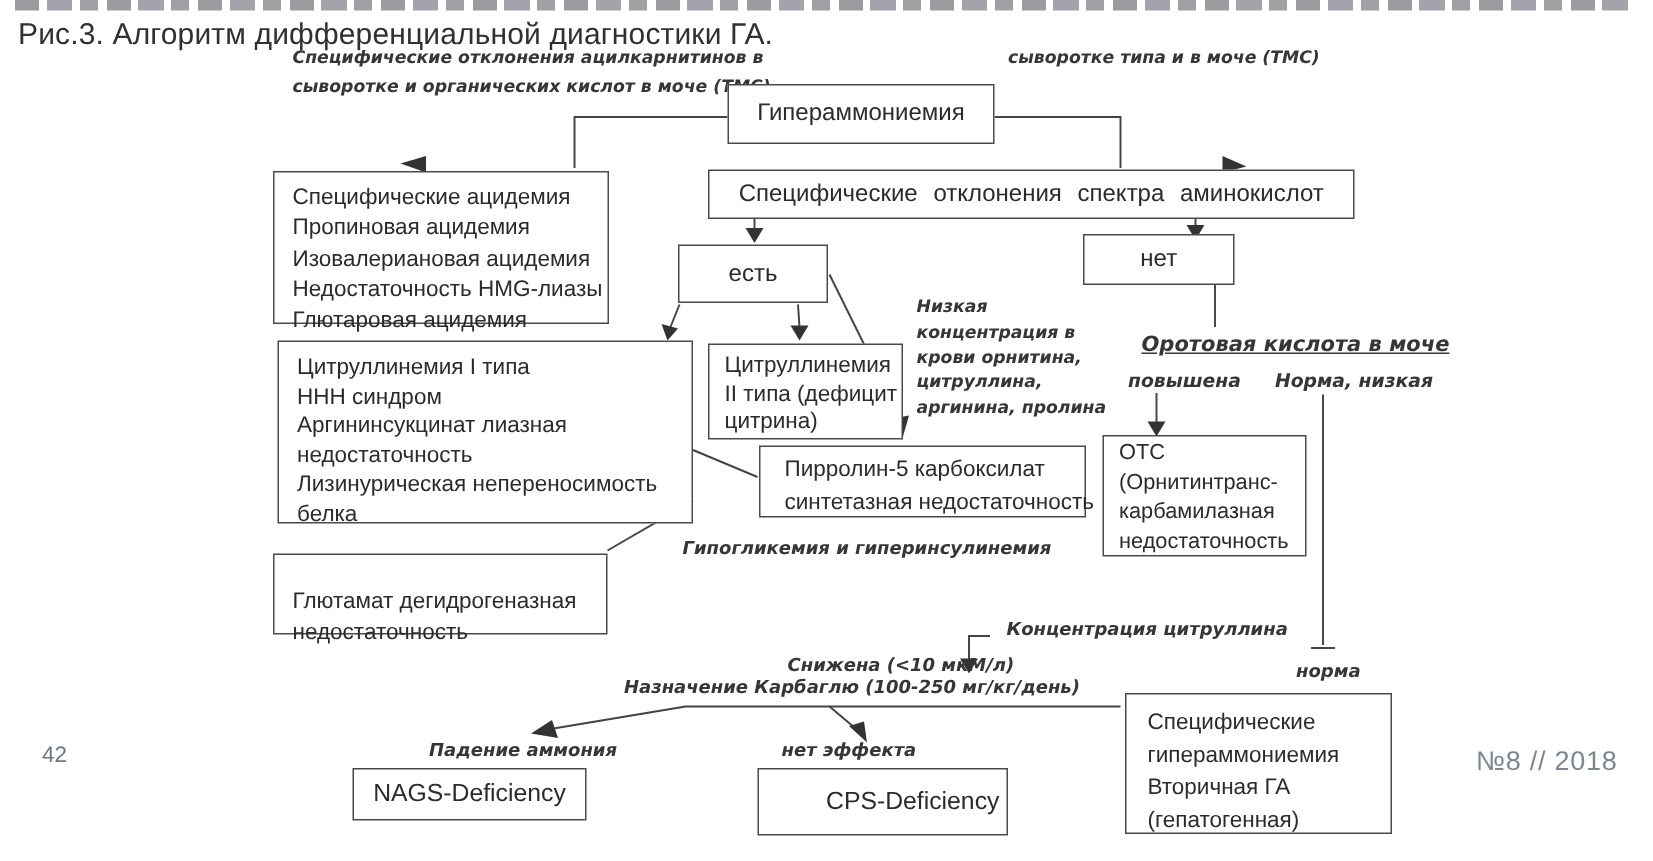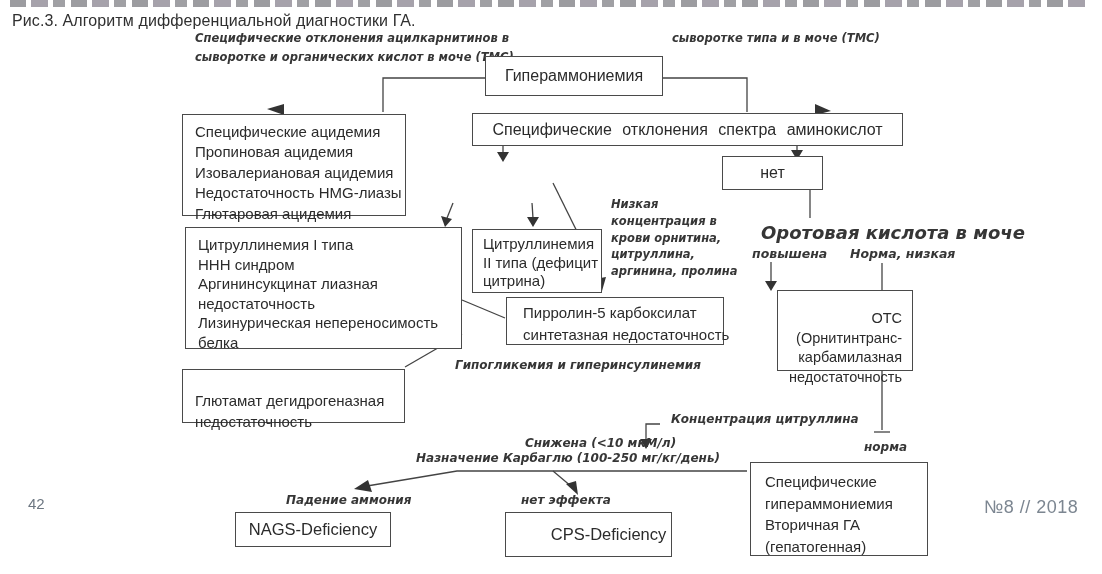--- a/index.html
+++ b/index.html
@@ -2,21 +2,21 @@
 <html><head>
 <meta charset="utf-8">
 <style>
   html,body{margin:0;padding:0;background:#ffffff;}
   #page{position:relative;width:1102px;height:574px;background:#ffffff;overflow:hidden;
         font-family:"Liberation Sans","DejaVu Sans",sans-serif;color:#2b2b2b;}
   .abs{position:absolute;}
   
   .topstrip{left:10px;top:0;width:1078px;height:7px;opacity:.5;filter:blur(.4px);
     background:repeating-linear-gradient(90deg,#3c3c44 0 16px,rgba(0,0,0,0) 16px 21px,#50485a 21px 38px,rgba(0,0,0,0) 38px 43px,#44444c 43px 55px,rgba(0,0,0,0) 55px 61px);}
-  .caption{left:12px;top:12px;font-size:16px;color:#303030;letter-spacing:.1px;}
+  .caption{left:12px;top:12px;font-size:20px;color:#303030;letter-spacing:.1px;}
   
   .b{position:absolute;background:#fff;border:1.4px solid #4a4a4a;box-sizing:border-box;}
   .b .ln{white-space:nowrap;}
   .ctr{display:flex;align-items:center;justify-content:center;text-align:center;}
   
   .it{position:absolute;font-style:italic;font-weight:600;color:#363636;
       font-family:"DejaVu Sans","Liberation Sans",sans-serif;white-space:nowrap;}
   .muted{color:#6d7782;}
   svg.overlay{position:absolute;left:0;top:0;pointer-events:none;}
 </style>
@@ -78,20 +78,23 @@
     <div class="ln">Пропиновая ацидемия</div>
     <div class="ln">Изовалериановая ацидемия</div>
     <div class="ln">Недостаточность HMG-лиазы</div>
     <div class="ln">Глютаровая ацидемия</div>
   </div>
 
   <div class="b ctr" style="left:472px;top:113px;width:431px;height:33px;font-size:16px;word-spacing:6px;">
     <span class="ln">Специфические отклонения спектра аминокислот</span>
   </div>
 
+  <div class="b ctr" style="left:452px;top:163px;width:100px;height:39px;font-size:16px;">
+    <span class="ln">есть</span>
+  </div>
 
   <div class="b ctr" style="left:722px;top:156px;width:101px;height:34px;font-size:16px;">
     <span class="ln">нет</span>
   </div>
 
   <div class="b" style="left:185px;top:227px;width:277px;height:122px;padding:7px 12px;font-size:15px;line-height:19.6px;">
     <div class="ln">Цитруллинемия  I типа</div>
     <div class="ln">ННН синдром</div>
     <div class="ln">Аргининсукцинат лиазная</div>
     <div class="ln">недостаточность</div>
@@ -103,21 +106,21 @@
     <div class="ln">Цитруллинемия</div>
     <div class="ln">II типа (дефицит</div>
     <div class="ln">цитрина)</div>
   </div>
 
   <div class="b" style="left:506px;top:297px;width:218px;height:48px;padding:4px 0 0 16px;font-size:15px;line-height:22px;">
     <div class="ln">Пирролин-5 карбоксилат</div>
     <div class="ln">синтетазная недостаточность</div>
   </div>
 
-  <div class="b" style="left:777px;top:290px;width:136px;height:81px;padding:18px 10px;font-size:14.5px;line-height:19.5px;text-align:right;">
+  <div class="b" style="left:735px;top:290px;width:136px;height:81px;padding:2px 10px;font-size:14.5px;line-height:19.5px;">
     <div class="ln">ОТС</div>
     <div class="ln">(Орнитинтранс-</div>
     <div class="ln">карбамилазная</div>
     <div class="ln">недостаточность</div>
   </div>
 
   <div class="b" style="left:182px;top:369px;width:223px;height:54px;padding:20px 12px;font-size:15px;line-height:21px;">
     <div class="ln">Глютамат дегидрогеназная</div>
     <div class="ln">недостаточность</div>
   </div>
@@ -138,21 +141,21 @@
   </div>
 
   <div class="it" style="left:611px;top:196px;font-size:11.5px;line-height:16.8px;">
     <div>Низкая</div>
     <div>концентрация в</div>
     <div>крови орнитина,</div>
     <div>цитруллина,</div>
     <div>аргинина, пролина</div>
   </div>
 
-  <div class="it" style="left:761px;top:222px;font-size:18px;">Оротовая кислота в моче</div>
+  <div class="it" style="left:761px;top:222px;font-size:14px;text-decoration:underline;">Оротовая кислота в моче</div>
   <div class="it" style="left:752px;top:246px;font-size:12.5px;">повышена</div>
   <div class="it" style="left:850px;top:246px;font-size:12.5px;">Норма, низкая</div>
 
   <div class="it" style="left:455px;top:358px;font-size:12px;">Гипогликемия и гиперинсулинемия</div>
   <div class="it" style="left:671px;top:412px;font-size:12px;">Концентрация цитруллина</div>
   <div class="it" style="left:525px;top:436px;font-size:12px;">Снижена (&lt;10 мкМ/л)</div>
   <div class="it" style="left:416px;top:451px;font-size:12px;">Назначение Карбаглю (100-250 мг/кг/день)</div>
   <div class="it" style="left:286px;top:493px;font-size:12px;">Падение аммония</div>
   <div class="it" style="left:521px;top:493px;font-size:12px;">нет эффекта</div>
   <div class="it" style="left:864px;top:440px;font-size:12px;">норма</div>

